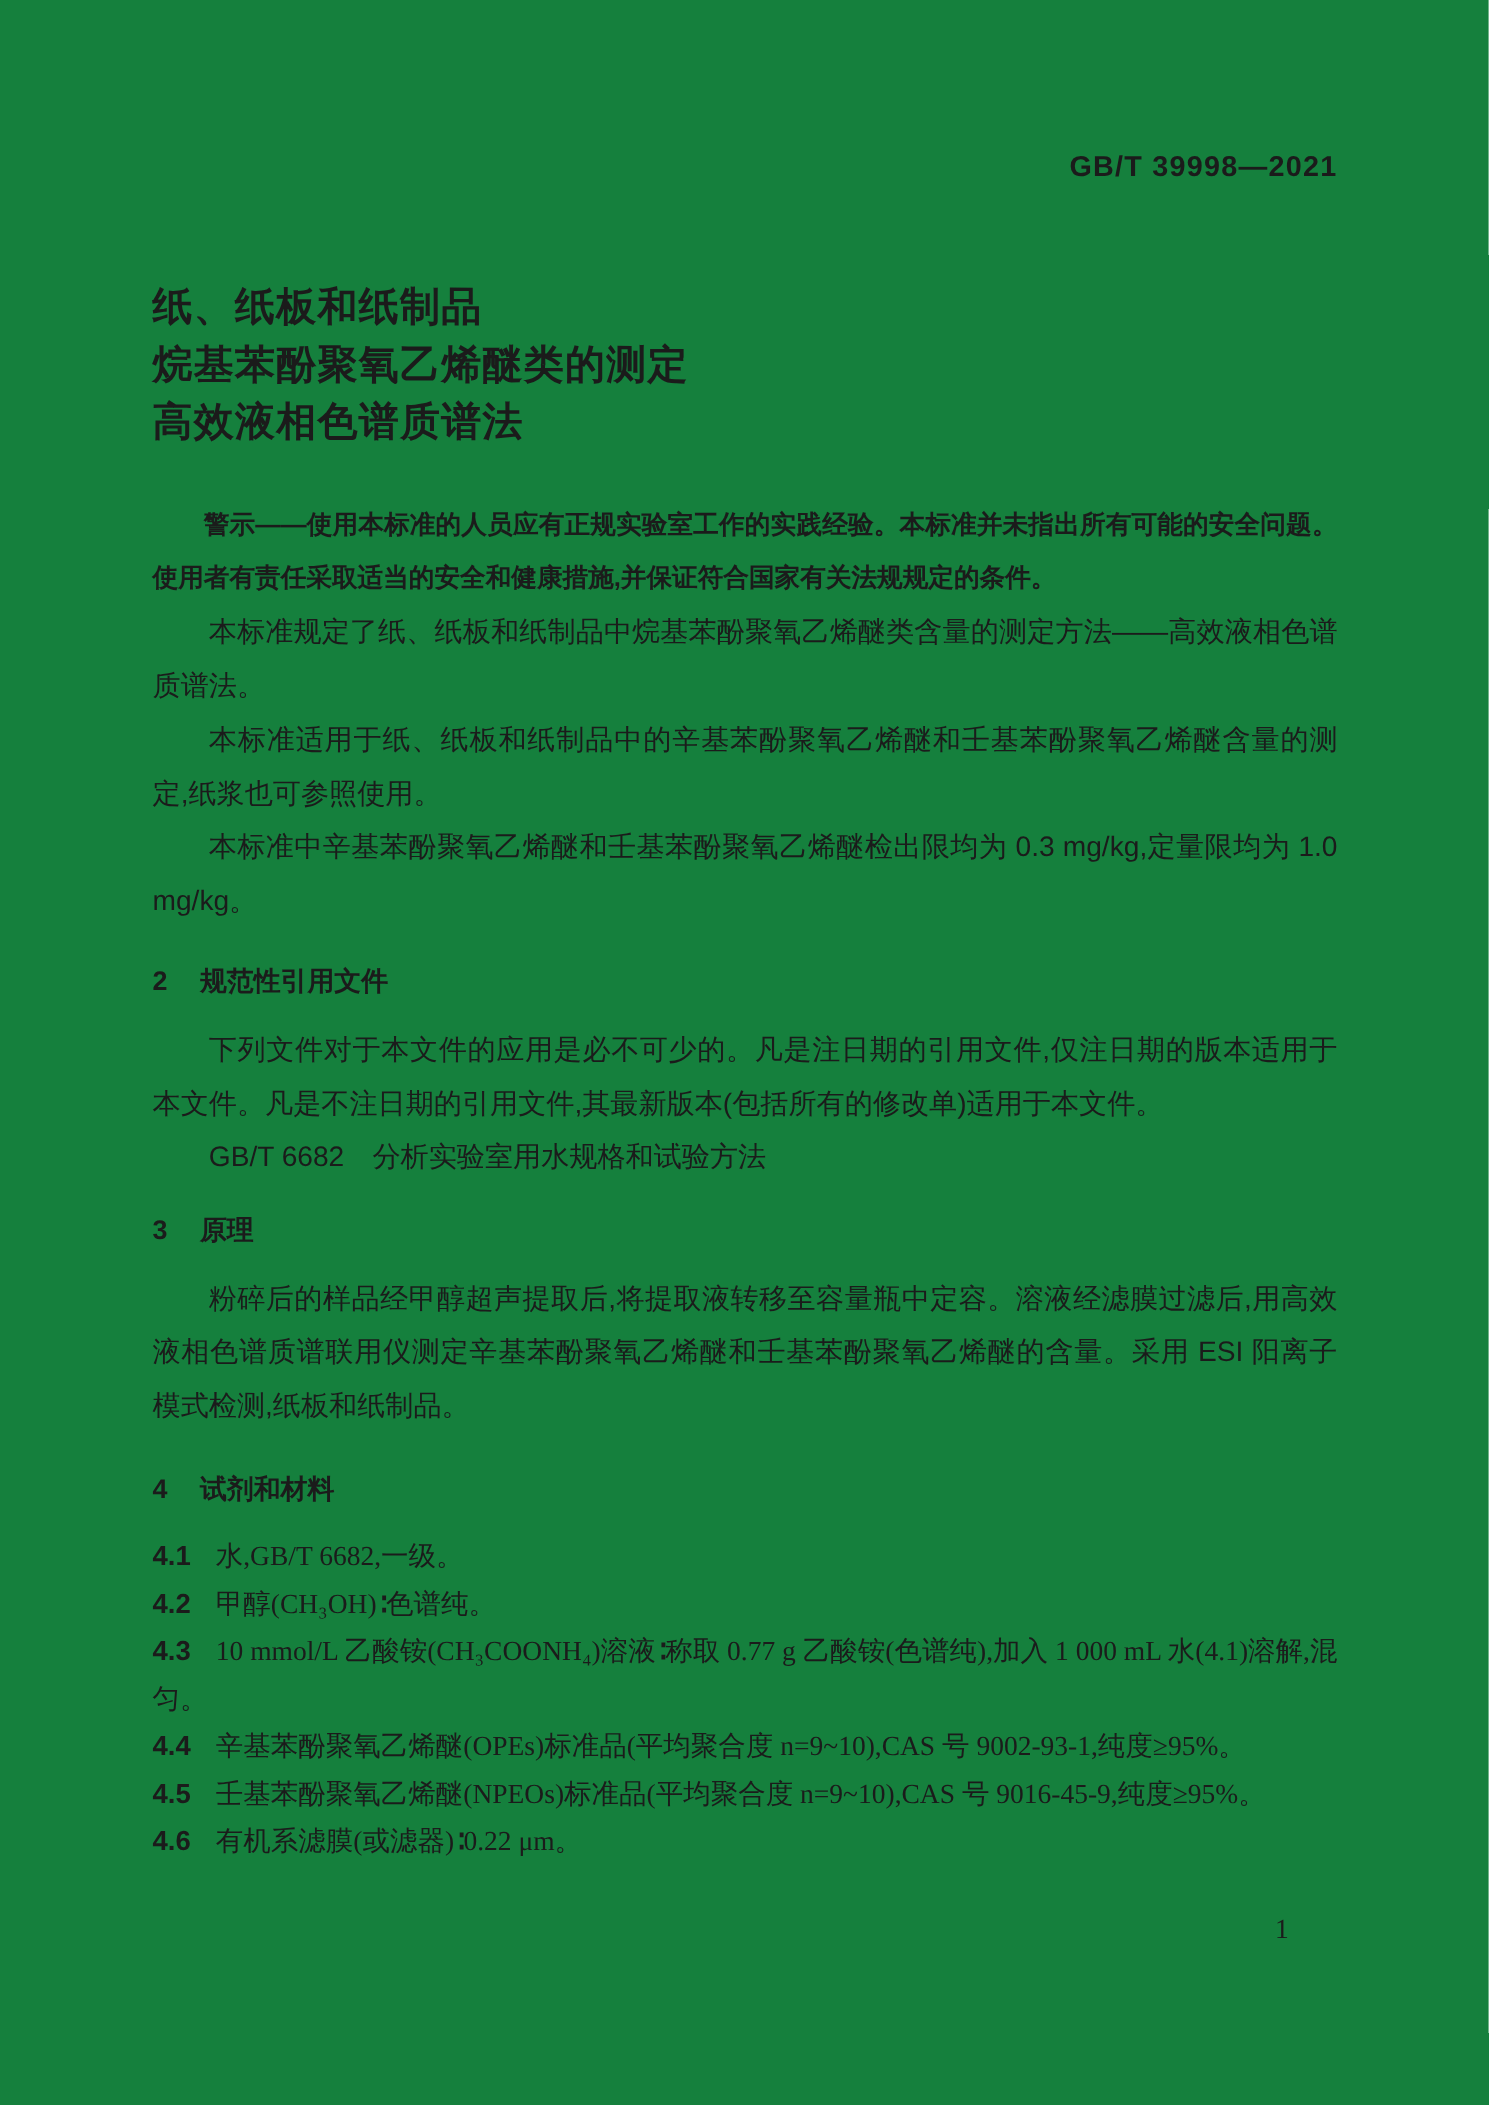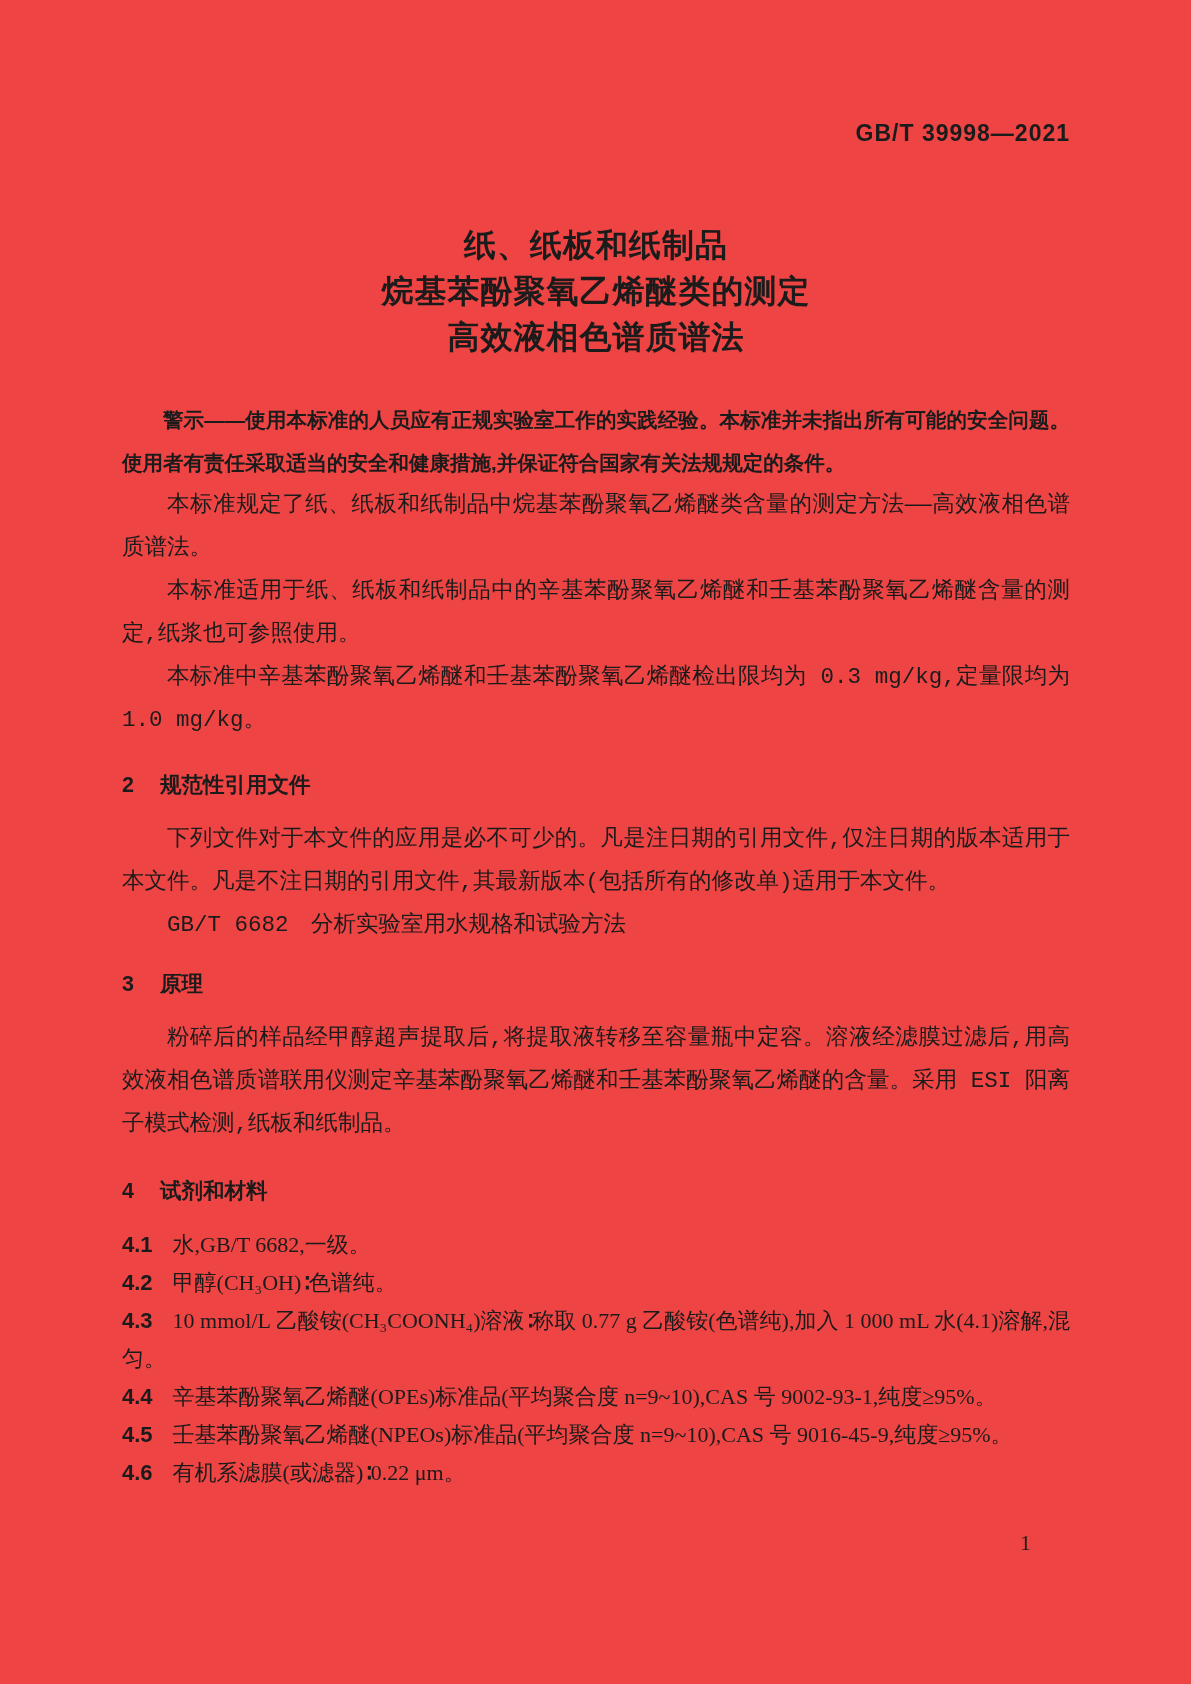--- a/index.html
+++ b/index.html
@@ -4,21 +4,21 @@
 <style>
   html, body {
     margin: 0;
     padding: 0;
     background: #ffffff;
   }
   .page {
     position: relative;
     width: 1191px;
     height: 1684px;
-    background: #ef4444;
+    background: #15803d;
     color: #1b1b1b;
     overflow: hidden;
     font-family: "Liberation Serif", serif;
   }
   .content {
     position: absolute;
     left: 122px;
     top: 0;
     width: 948px;
   }
@@ -30,21 +30,21 @@
     font-size: 23px;
     line-height: 26px;
     letter-spacing: 1px;
   }
   .title {
     margin: 76px 0 0 0;
     font-family: "Liberation Sans", sans-serif;
     font-weight: 700;
     font-size: 32px;
     line-height: 46px;
-    text-align: center;
+    text-align: left;
     letter-spacing: 1px;
   }
   .title-line { display: block; }
   .warning {
     margin: 38px 0 0 0;
     font-family: "Liberation Sans", sans-serif;
     font-weight: 700;
     font-size: 20.5px;
     line-height: 43px;
     text-align: justify;
@@ -56,21 +56,21 @@
     font-weight: 700;
     font-size: 21.5px;
     line-height: 30px;
   }
   .sec-heading.sp2 { margin-top: 28px; }
   .sec-heading.sp3 { margin-top: 22px; }
   .sec-heading.sp4 { margin-top: 30px; margin-bottom: 20px; }
   .sec-num { display: inline-block; margin-right: 20px; }
   .body-para {
     margin: 0;
-    font-family: Liberation Mono, monospace;
+    font-family: Liberation Sans, sans-serif;
     font-size: 22.5px;
     line-height: 43px;
     text-align: justify;
     text-indent: 2em;
   }
   .item {
     margin: 0;
     font-family: "Liberation Serif", serif;
     font-size: 22px;
     line-height: 38px;

